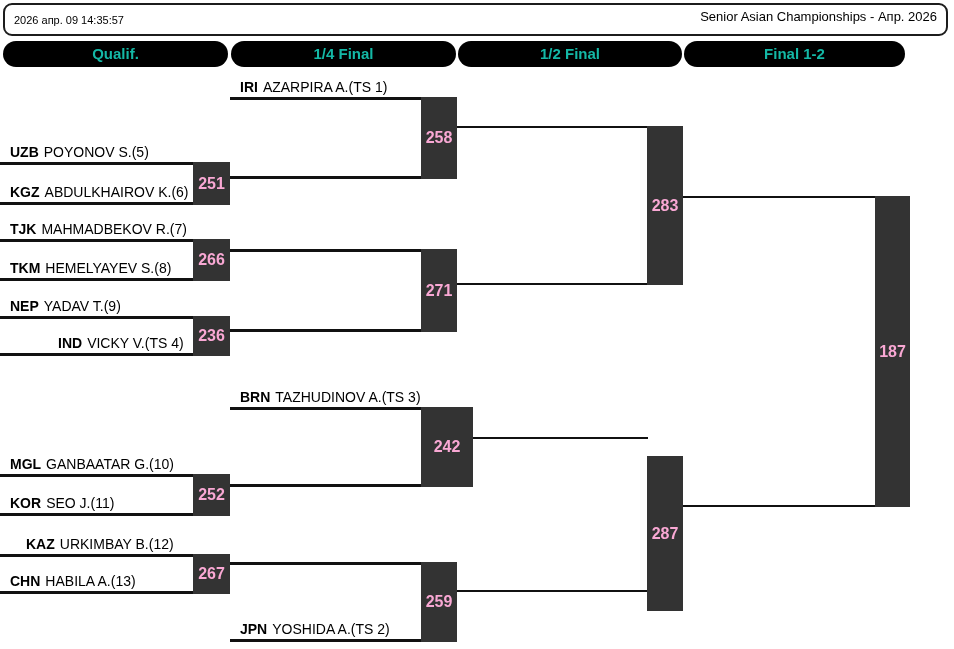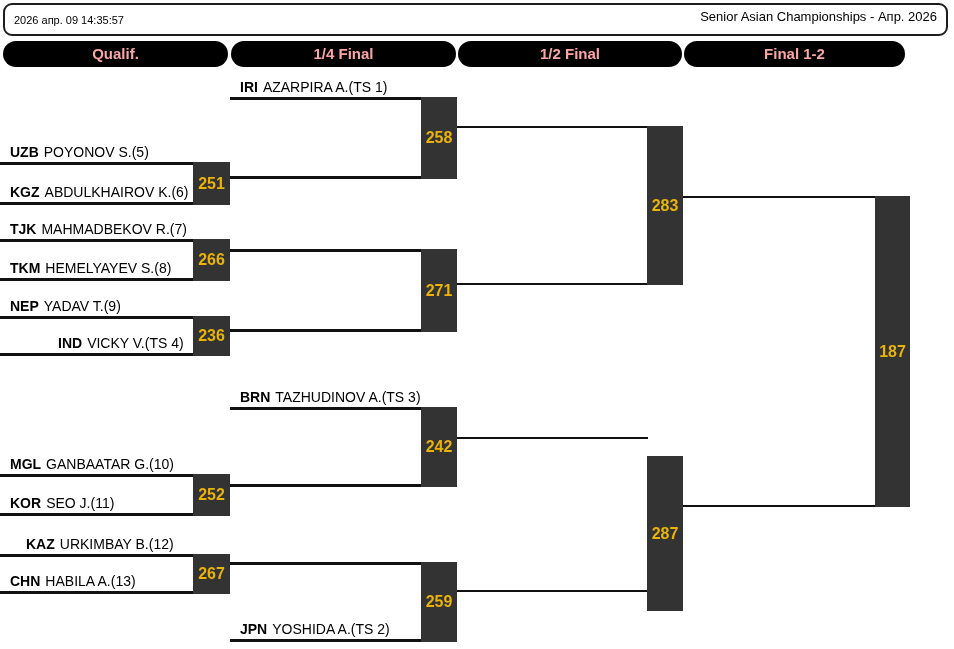--- a/index.html
+++ b/index.html
@@ -9,28 +9,28 @@
   
   .topbar{position:absolute;left:3px;top:3px;width:941px;height:29px;
           border:2px solid #1c1c1c;border-radius:9px;background:#fff;}
   .topbar .dt{position:absolute;left:9px;top:9px;font-size:11px;white-space:nowrap;}
   .topbar .ttl{position:absolute;left:0;right:0;top:3px;text-align:center;
                font-size:23px;font-weight:bold;letter-spacing:.5px;}
   .topbar .ev{position:absolute;right:9px;top:4px;font-size:13px;white-space:nowrap;}
 
   
   .round{position:absolute;top:41px;height:26px;background:#000;border-radius:13px;
-         color:#fca5a5;font-weight:bold;font-size:15px;text-align:center;line-height:26px;}
+         color:#14b8a6;font-weight:bold;font-size:15px;text-align:center;line-height:26px;}
 
   
   .hl3{position:absolute;height:3px;background:#111;}
   .hl2{position:absolute;height:2px;background:#111;}
 
   
-  .mbox{position:absolute;background:#333333;color:#eab308;font-weight:bold;font-size:16px;
+  .mbox{position:absolute;background:#333333;color:#f9a8d4;font-weight:bold;font-size:16px;
         display:flex;align-items:center;justify-content:center;}
 
   
   .name{position:absolute;height:19px;line-height:19px;font-size:14px;white-space:nowrap;}
   .name .noc{font-weight:bold;margin-right:5px;}
 </style>
 </head>
 <body>
 
 <div id="page">
@@ -75,21 +75,21 @@
   <div class="hl2" style="left:683px;top:505px;width:192px;"></div>
 
   <div class="mbox" style="left:193px;top:162px;width:37px;height:43px;">251</div>
   <div class="mbox" style="left:193px;top:239px;width:37px;height:42px;">266</div>
   <div class="mbox" style="left:193px;top:316px;width:37px;height:40px;">236</div>
   <div class="mbox" style="left:193px;top:474px;width:37px;height:42px;">252</div>
   <div class="mbox" style="left:193px;top:554px;width:37px;height:40px;">267</div>
 
   <div class="mbox" style="left:421px;top:97px;width:36px;height:82px;">258</div>
   <div class="mbox" style="left:421px;top:249px;width:36px;height:83px;">271</div>
-  <div class="mbox" style="left:421px;top:407px;width:36px;height:80px;">242</div>
+  <div class="mbox" style="left:421px;top:407px;width:52px;height:80px;">242</div>
   <div class="mbox" style="left:421px;top:562px;width:36px;height:80px;">259</div>
 
   <div class="mbox" style="left:647px;top:126px;width:36px;height:159px;">283</div>
   <div class="mbox" style="left:647px;top:456px;width:36px;height:155px;">287</div>
 
   <div class="mbox" style="left:875px;top:196px;width:35px;height:311px;">187</div>
 
   <div class="name" style="left:240px;top:78px;">
     <span class="noc">IRI</span><span>AZARPIRA A.(TS 1)</span>
   </div>

